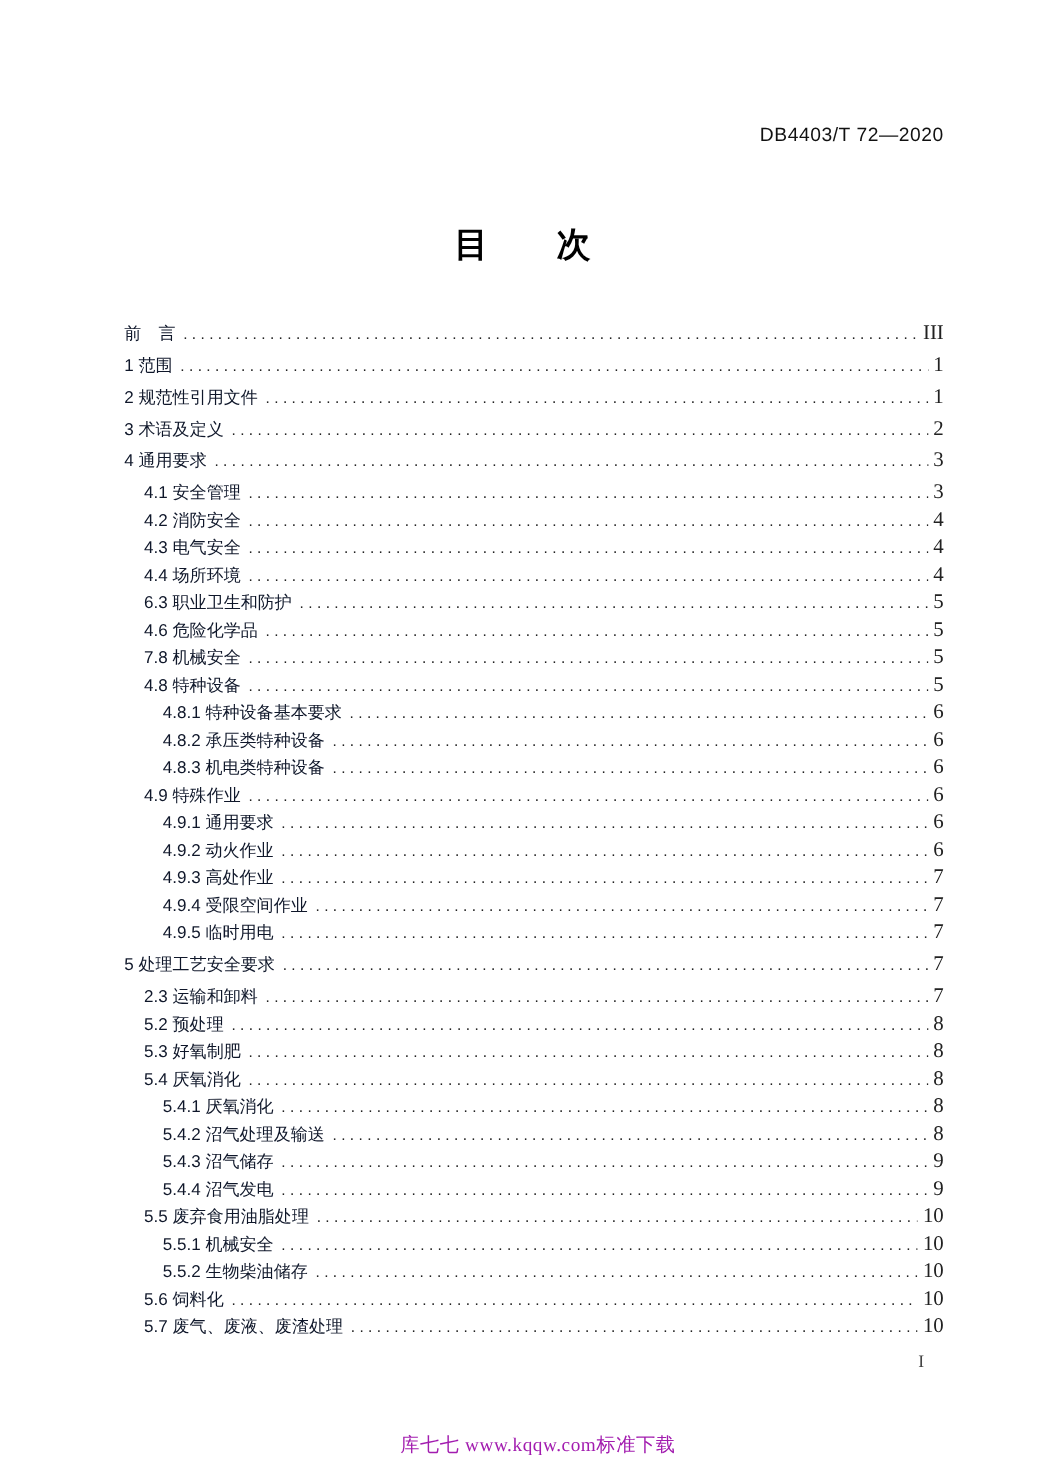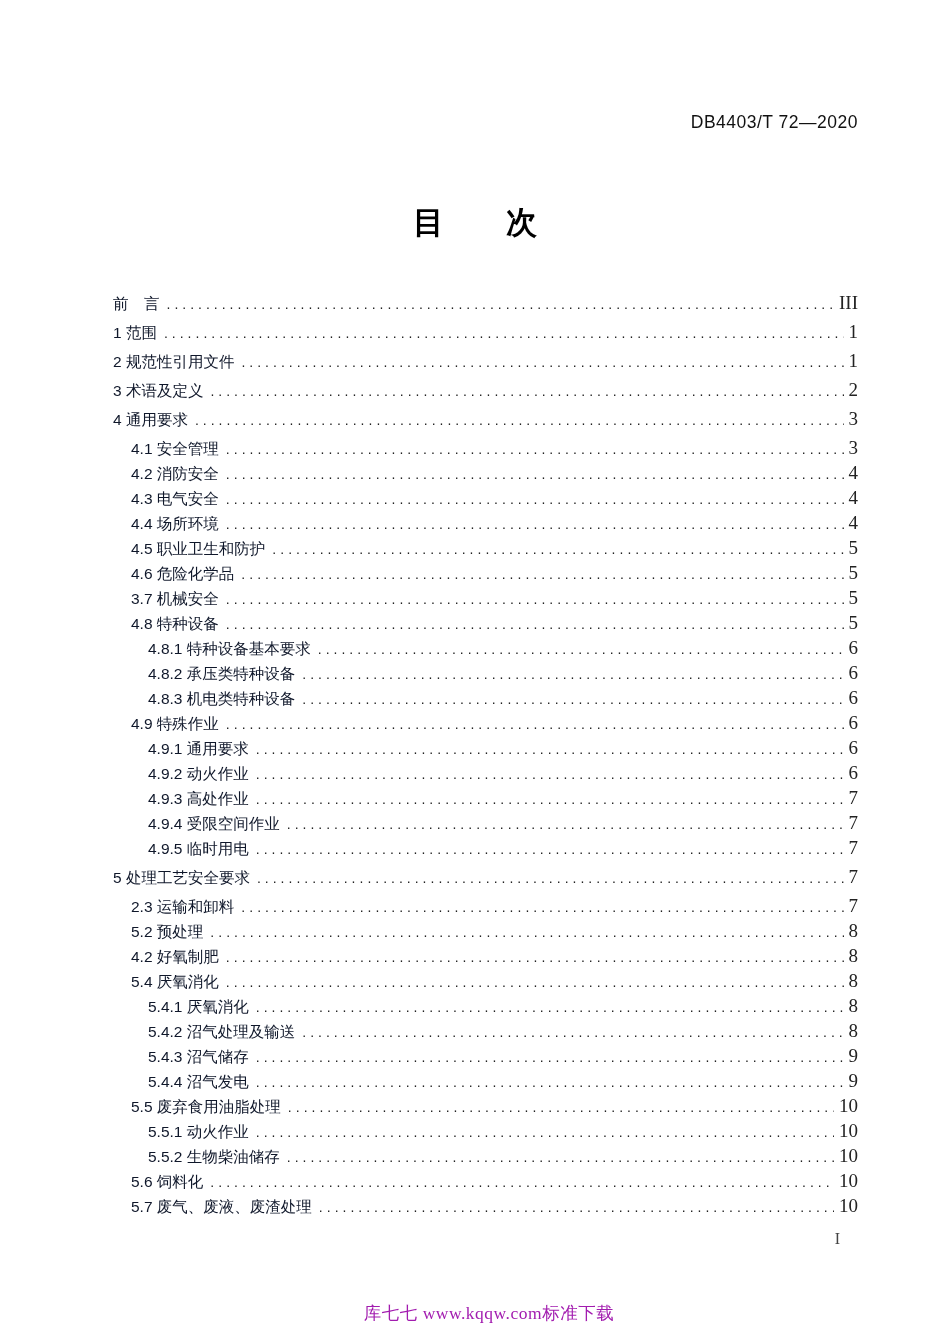--- a/index.html
+++ b/index.html
@@ -141,31 +141,31 @@
         <span class="toc-label">4.3 电气安全</span>
         <span class="toc-leader">........................................................................................................................................................................................................</span>
         <span class="toc-page">4</span>
       </div>
       <div class="toc-row lv2">
         <span class="toc-label">4.4 场所环境</span>
         <span class="toc-leader">........................................................................................................................................................................................................</span>
         <span class="toc-page">4</span>
       </div>
       <div class="toc-row lv2">
-        <span class="toc-label">4.5 职业卫生和防护</span>
+        <span class="toc-label">6.3 职业卫生和防护</span>
         <span class="toc-leader">........................................................................................................................................................................................................</span>
         <span class="toc-page">5</span>
       </div>
       <div class="toc-row lv2">
         <span class="toc-label">4.6 危险化学品</span>
         <span class="toc-leader">........................................................................................................................................................................................................</span>
         <span class="toc-page">5</span>
       </div>
       <div class="toc-row lv2">
-        <span class="toc-label">3.7 机械安全</span>
+        <span class="toc-label">7.8 机械安全</span>
         <span class="toc-leader">........................................................................................................................................................................................................</span>
         <span class="toc-page">5</span>
       </div>
       <div class="toc-row lv2">
         <span class="toc-label">4.8 特种设备</span>
         <span class="toc-leader">........................................................................................................................................................................................................</span>
         <span class="toc-page">5</span>
       </div>
       <div class="toc-row lv3">
         <span class="toc-label">4.8.1 特种设备基本要求</span>
@@ -221,21 +221,21 @@
         <span class="toc-label">2.3 运输和卸料</span>
         <span class="toc-leader">........................................................................................................................................................................................................</span>
         <span class="toc-page">7</span>
       </div>
       <div class="toc-row lv2">
         <span class="toc-label">5.2 预处理</span>
         <span class="toc-leader">........................................................................................................................................................................................................</span>
         <span class="toc-page">8</span>
       </div>
       <div class="toc-row lv2">
-        <span class="toc-label">4.2 好氧制肥</span>
+        <span class="toc-label">5.3 好氧制肥</span>
         <span class="toc-leader">........................................................................................................................................................................................................</span>
         <span class="toc-page">8</span>
       </div>
       <div class="toc-row lv2">
         <span class="toc-label">5.4 厌氧消化</span>
         <span class="toc-leader">........................................................................................................................................................................................................</span>
         <span class="toc-page">8</span>
       </div>
       <div class="toc-row lv3">
         <span class="toc-label">5.4.1 厌氧消化</span>
@@ -256,21 +256,21 @@
         <span class="toc-label">5.4.4 沼气发电</span>
         <span class="toc-leader">........................................................................................................................................................................................................</span>
         <span class="toc-page">9</span>
       </div>
       <div class="toc-row lv2">
         <span class="toc-label">5.5 废弃食用油脂处理</span>
         <span class="toc-leader">........................................................................................................................................................................................................</span>
         <span class="toc-page">10</span>
       </div>
       <div class="toc-row lv3">
-        <span class="toc-label">5.5.1 动火作业</span>
+        <span class="toc-label">5.5.1 机械安全</span>
         <span class="toc-leader">........................................................................................................................................................................................................</span>
         <span class="toc-page">10</span>
       </div>
       <div class="toc-row lv3">
         <span class="toc-label">5.5.2 生物柴油储存</span>
         <span class="toc-leader">........................................................................................................................................................................................................</span>
         <span class="toc-page">10</span>
       </div>
       <div class="toc-row lv2">
         <span class="toc-label">5.6 饲料化</span>

